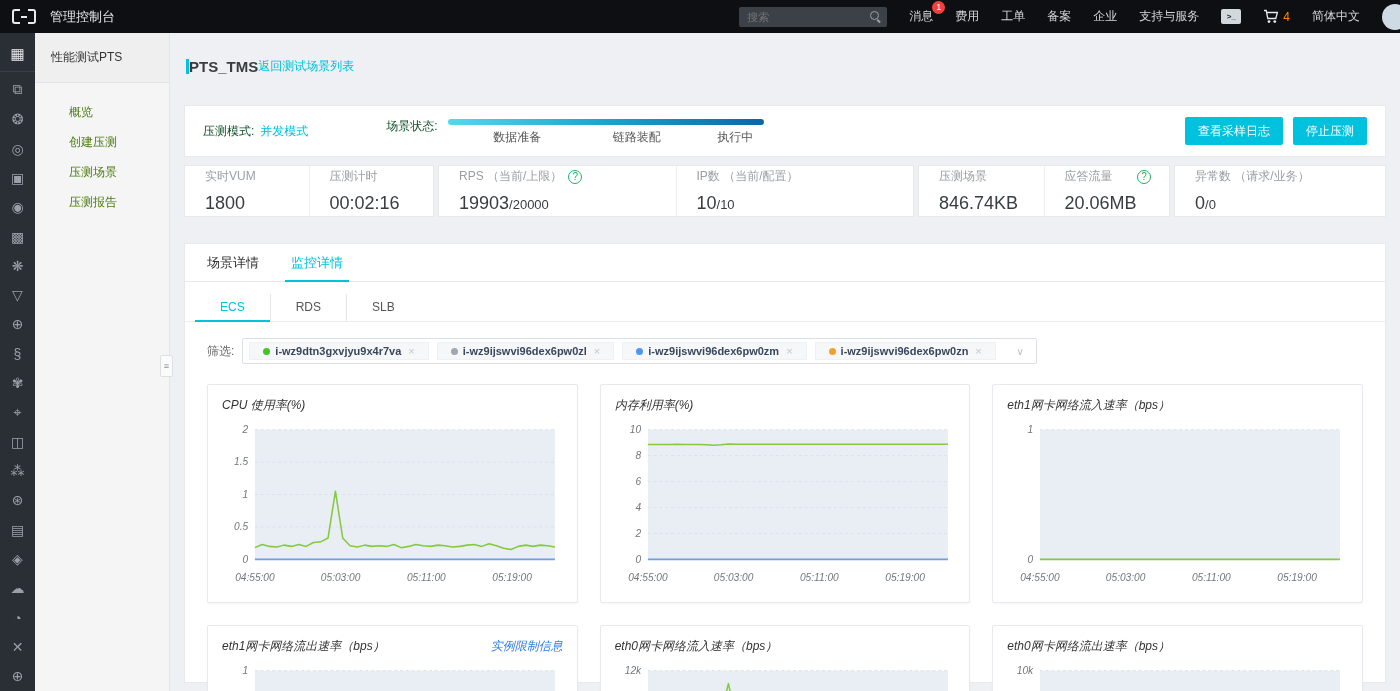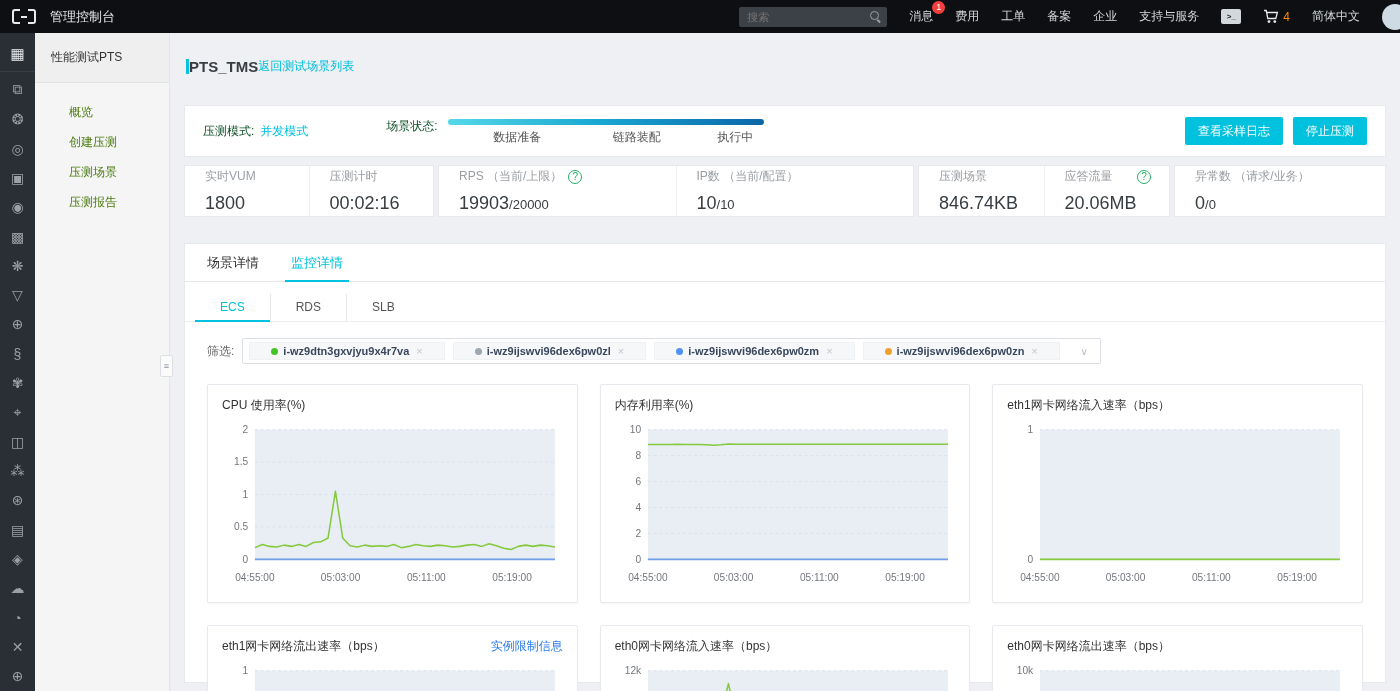--- a/index.html
+++ b/index.html
@@ -78,27 +78,27 @@
   .tab.active { color:#00C1DE; }
   .tab.active::after { content:""; position:absolute; left:10px; right:10px; bottom:-1px; height:2px; background:#00C1DE; }
   .subtabs-row { display:flex; margin-top:12px; border-bottom:1px solid #ededf0; padding-left:10px; }
   .subtab { padding:6px 25px 7px; font-size:12px; color:#555; border-right:1px solid #e5e7ea; cursor:pointer; position:relative; }
   .subtab:last-child { border-right:none; }
   .subtab.active { color:#00C1DE; }
   .subtab.active::after { content:""; position:absolute; left:0; right:0; bottom:-1px; height:2px; background:#00C1DE; }
   
   .filter-row { display:flex; align-items:center; padding:16px 22px 0; font-size:12px; color:#666; }
   .select { margin-left:8px; position:relative; display:flex; align-items:center; gap:8px; border:1px solid #dcdfe3; border-radius:2px; background:#fff; padding:3px 40px 3px 6px; cursor:pointer; }
-  .tag { display:flex; align-items:center; gap:5px; background:#f6f7f8; border:1px solid #f0f1f3; padding:2px 21px; font-size:11px; font-weight:bold; color:#39465c; white-space:nowrap; }
+  .tag { display:flex; align-items:center; gap:5px; background:#f6f7f8; border:1px solid #f0f1f3; padding:2px 13px; font-size:11px; font-weight:bold; color:#39465c; white-space:nowrap; }
   .dot { width:7px; height:7px; border-radius:50%; flex:none; }
   .tag-x { color:#c3c7cc; font-size:11px; font-weight:normal; margin-left:2px; cursor:pointer; }
   .chevron { position:absolute; right:12px; top:50%; transform:translateY(-50%); color:#b9bec5; font-size:10px; }
   
   .charts-grid { display:grid; grid-template-columns:repeat(3,1fr); gap:22px; padding:20px 22px; }
-  .chart-card { background:#fff; border:1px solid #e7e9ee; border-radius:2px; padding:12px 14px 6px; box-shadow:0 1px 2px rgba(0,0,0,0.04); }
+  .chart-card { background:#fff; border:1px solid #e7e9ee; border-radius:2px; padding:12px 14px 6px; box-shadow:0 1px 2px rgba(0,0,0,0.04);font-style:italic; }
   .chart-head { display:flex; justify-content:space-between; align-items:center; font-size:12px; color:#333; margin-bottom:6px; }
   .chart-link { color:#2d7ceb; cursor:pointer; }
   .chart-card svg { display:block; width:100%; }
 </style>
 </head>
 <body>
 
 <header class="topbar">
   <div class="logo">
       <span class="lb"></span>

